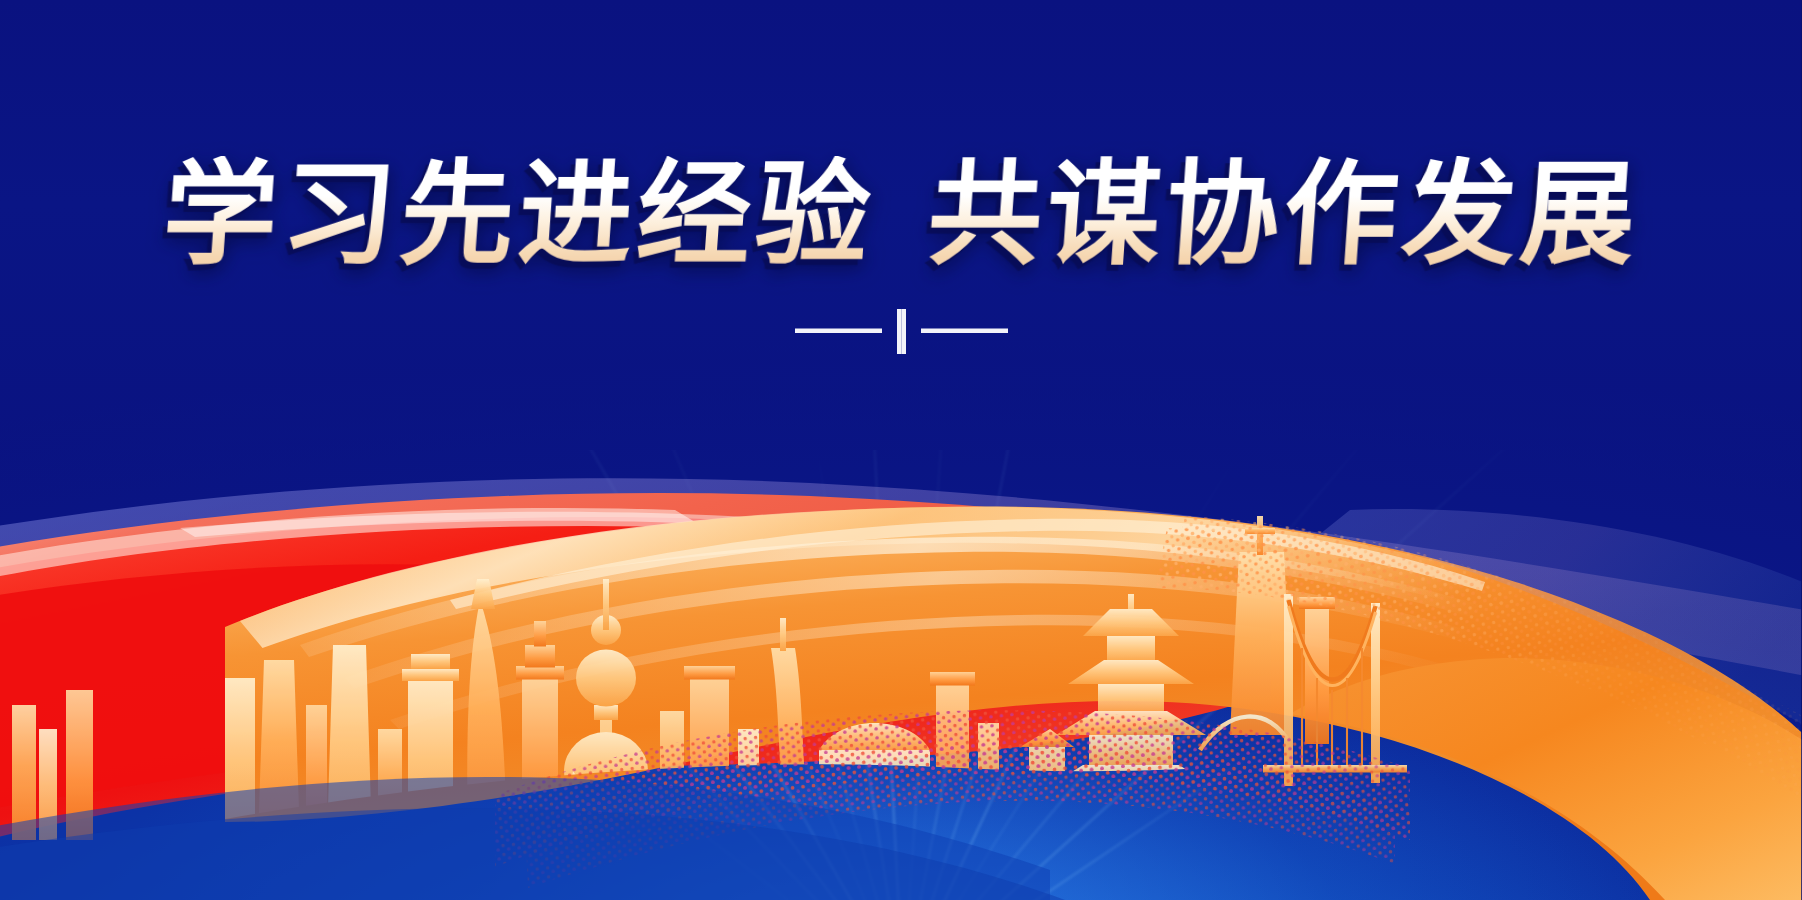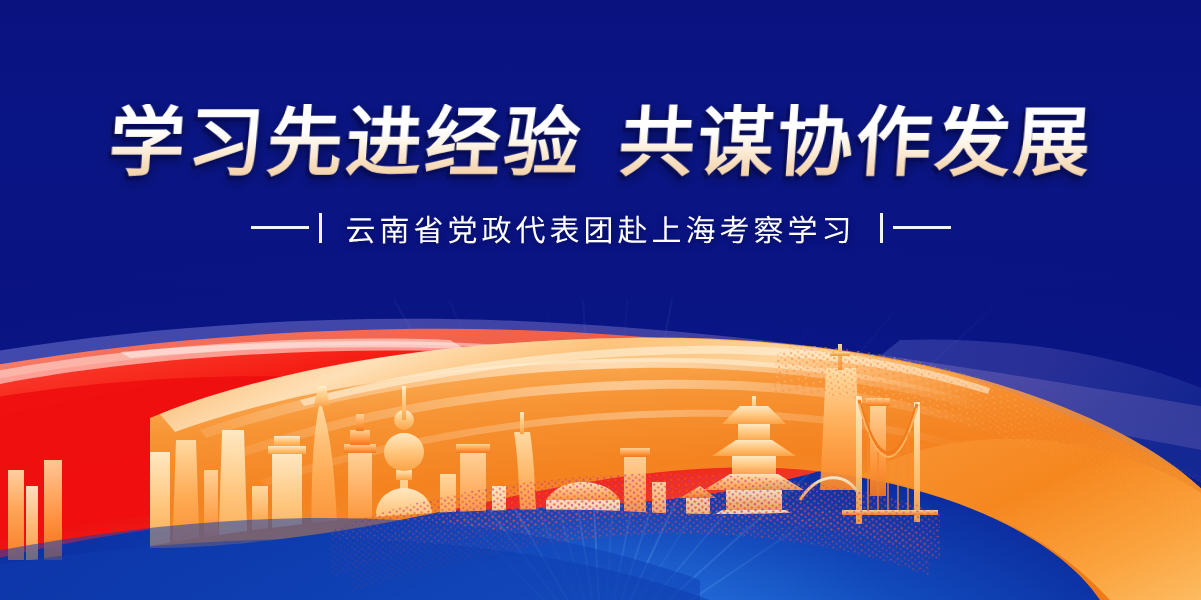--- a/index.html
+++ b/index.html
@@ -416,21 +416,20 @@
   </div>
 
   <div class="title-wrap">
     <div class="main-title"><span>学习先进经验</span><span class="gap"></span><span>共谋协作发展</span></div>
 
     <div class="sub-row">
       <span class="deco deco-left">
         <span class="bar-h"></span>
         <span class="bar-v"></span>
       </span>
-      <span class="subtitle">云南省党政代表团赴上海考察学习</span>
       <span class="deco deco-right">
         <span class="bar-v"></span>
         <span class="bar-h"></span>
       </span>
     </div>
   </div>
 
 </div>
 
 </body></html>

